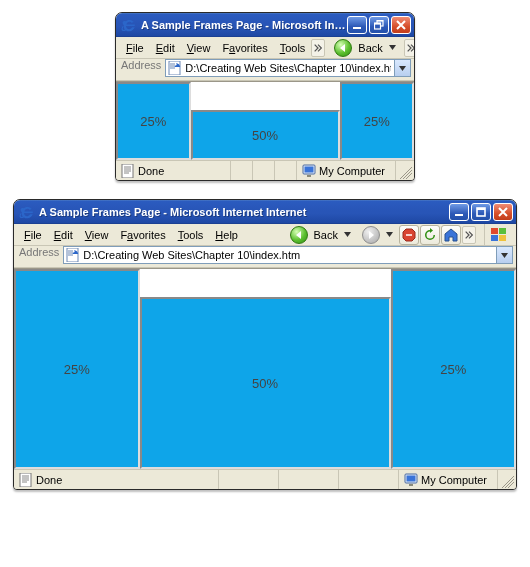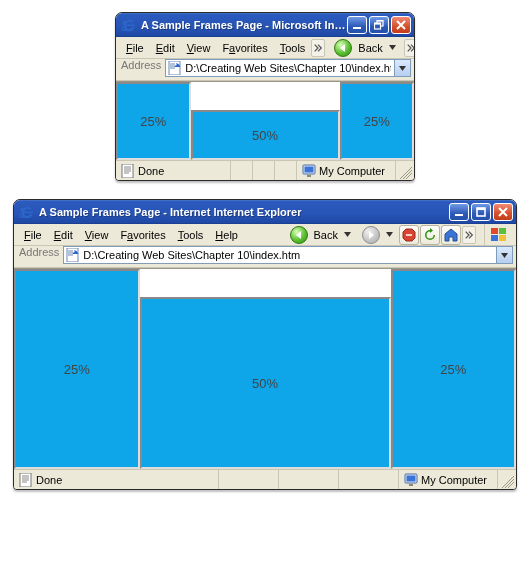--- a/index.html
+++ b/index.html
@@ -388,21 +388,21 @@
 </div>
 
 <div class="window large">
 
   <div class="titlebar">
     <span class="app-icon">
         <svg viewBox="0 0 16 16">
           <use href="#ie-e"></use>
         </svg>
       </span>
-    <span class="title">A Sample Frames Page - Internet Internet Explorer</span>
+    <span class="title">A Sample Frames Page - Microsoft Internet Internet</span>
     <div class="caption-btns">
       <div class="caption-btn">
           <svg viewBox="0 0 10 10">
             <use href="#min-glyph"></use>
           </svg>
         </div>
       <div class="caption-btn">
           <svg viewBox="0 0 10 10">
             <use href="#max-glyph"></use>
           </svg>

